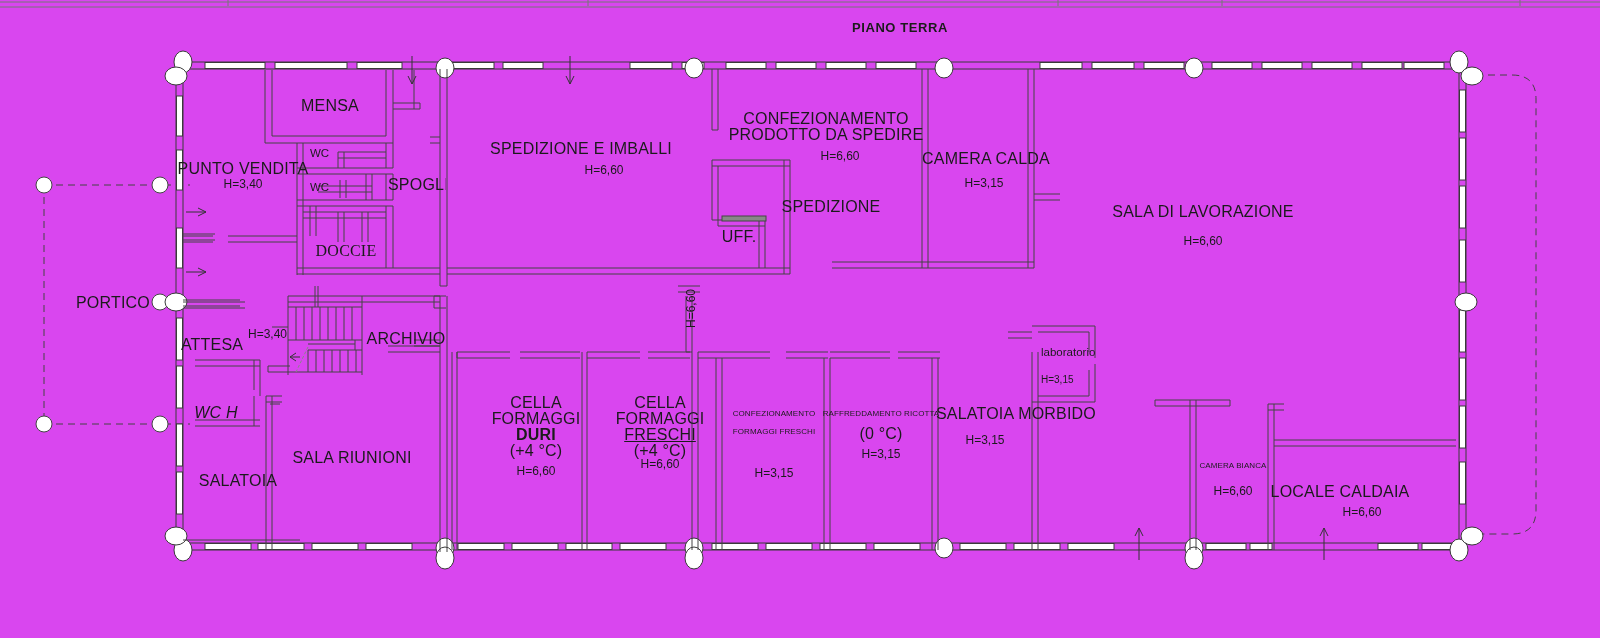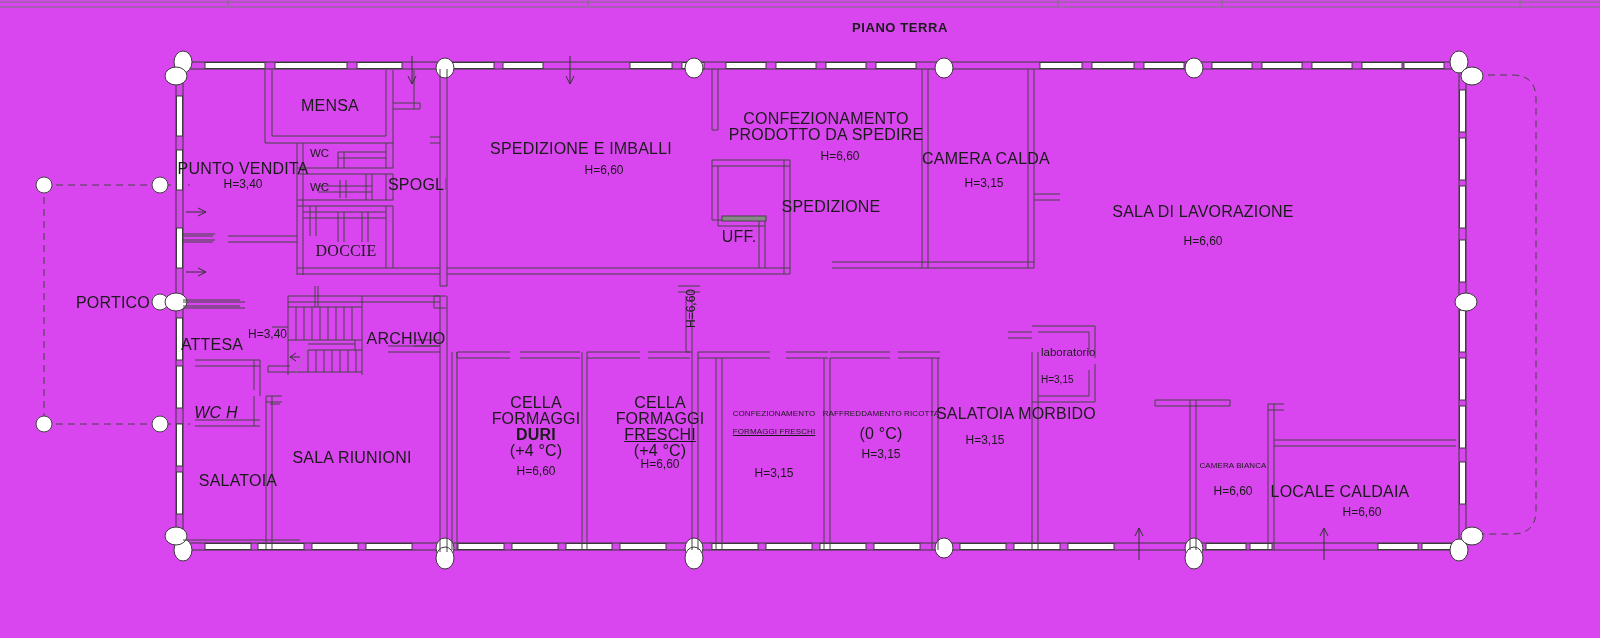--- a/index.html
+++ b/index.html
@@ -418,21 +418,21 @@
   <div class="lbl t-room ctr" style="left:536px;top:442px;">(+4 °C)</div>
   <div class="lbl t-h ctr" style="left:536px;top:464px;">H=6,60</div>
 
   <div class="lbl t-room ctr" style="left:660px;top:394px;">CELLA</div>
   <div class="lbl t-room ctr" style="left:660px;top:410px;">FORMAGGI</div>
   <div class="lbl t-room ctr" style="left:660px;top:426px;text-decoration:underline;">FRESCHI</div>
   <div class="lbl t-room ctr" style="left:660px;top:442px;">(+4 °C)</div>
   <div class="lbl t-h ctr" style="left:660px;top:457px;">H=6,60</div>
 
   <div class="lbl t-tiny ctr" style="left:774px;top:409px;">CONFEZIONAMENTO</div>
-  <div class="lbl t-tiny ctr" style="left:774px;top:427px;text-decoration:underline;">FORMAGGI FRESCHI</div>
+  <div class="lbl t-tiny ctr" style="left:774px;top:427px;">FORMAGGI FRESCHI</div>
   <div class="lbl t-h ctr" style="left:774px;top:466px;">H=3,15</div>
 
   <div class="lbl t-tiny ctr" style="left:881px;top:409px;">RAFFREDDAMENTO RICOTTA</div>
   <div class="lbl t-room ctr" style="left:881px;top:425px;">(0 °C)</div>
   <div class="lbl t-h ctr" style="left:881px;top:447px;">H=3,15</div>
 
   <div class="lbl t-room" style="left:936px;top:405px;">SALATOIA MORBIDO</div>
   <div class="lbl t-h ctr" style="left:985px;top:433px;">H=3,15</div>
 
   <div class="lbl t-room-sm" style="left:1041px;top:346px;">laboratorio</div>

